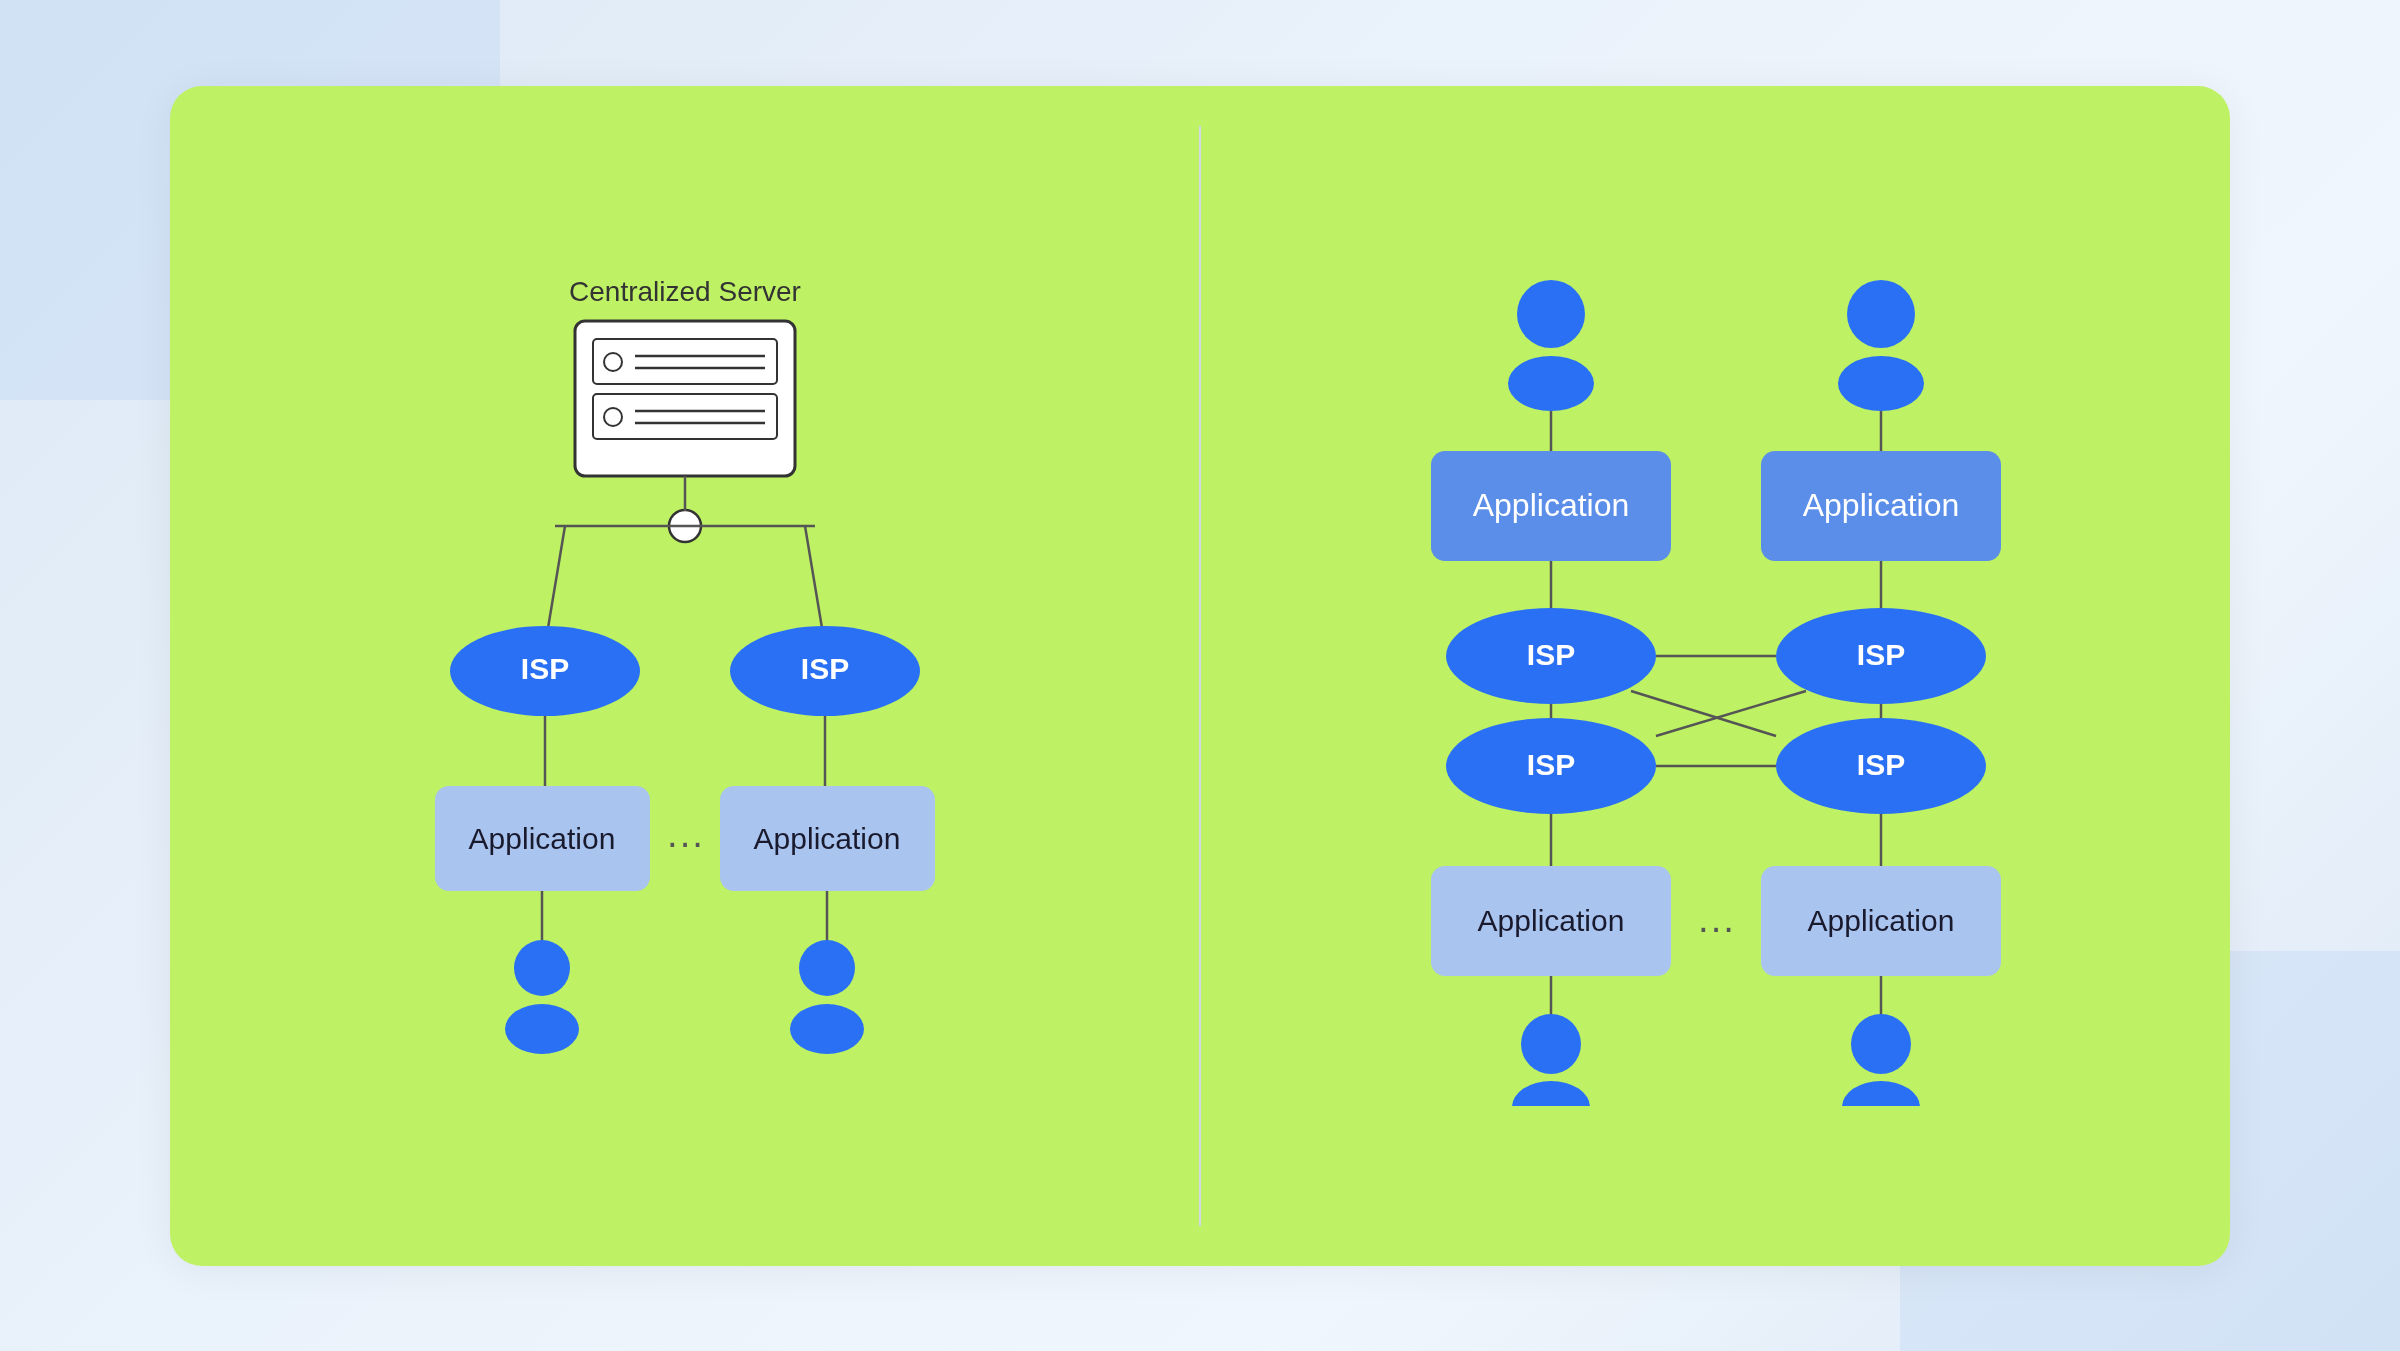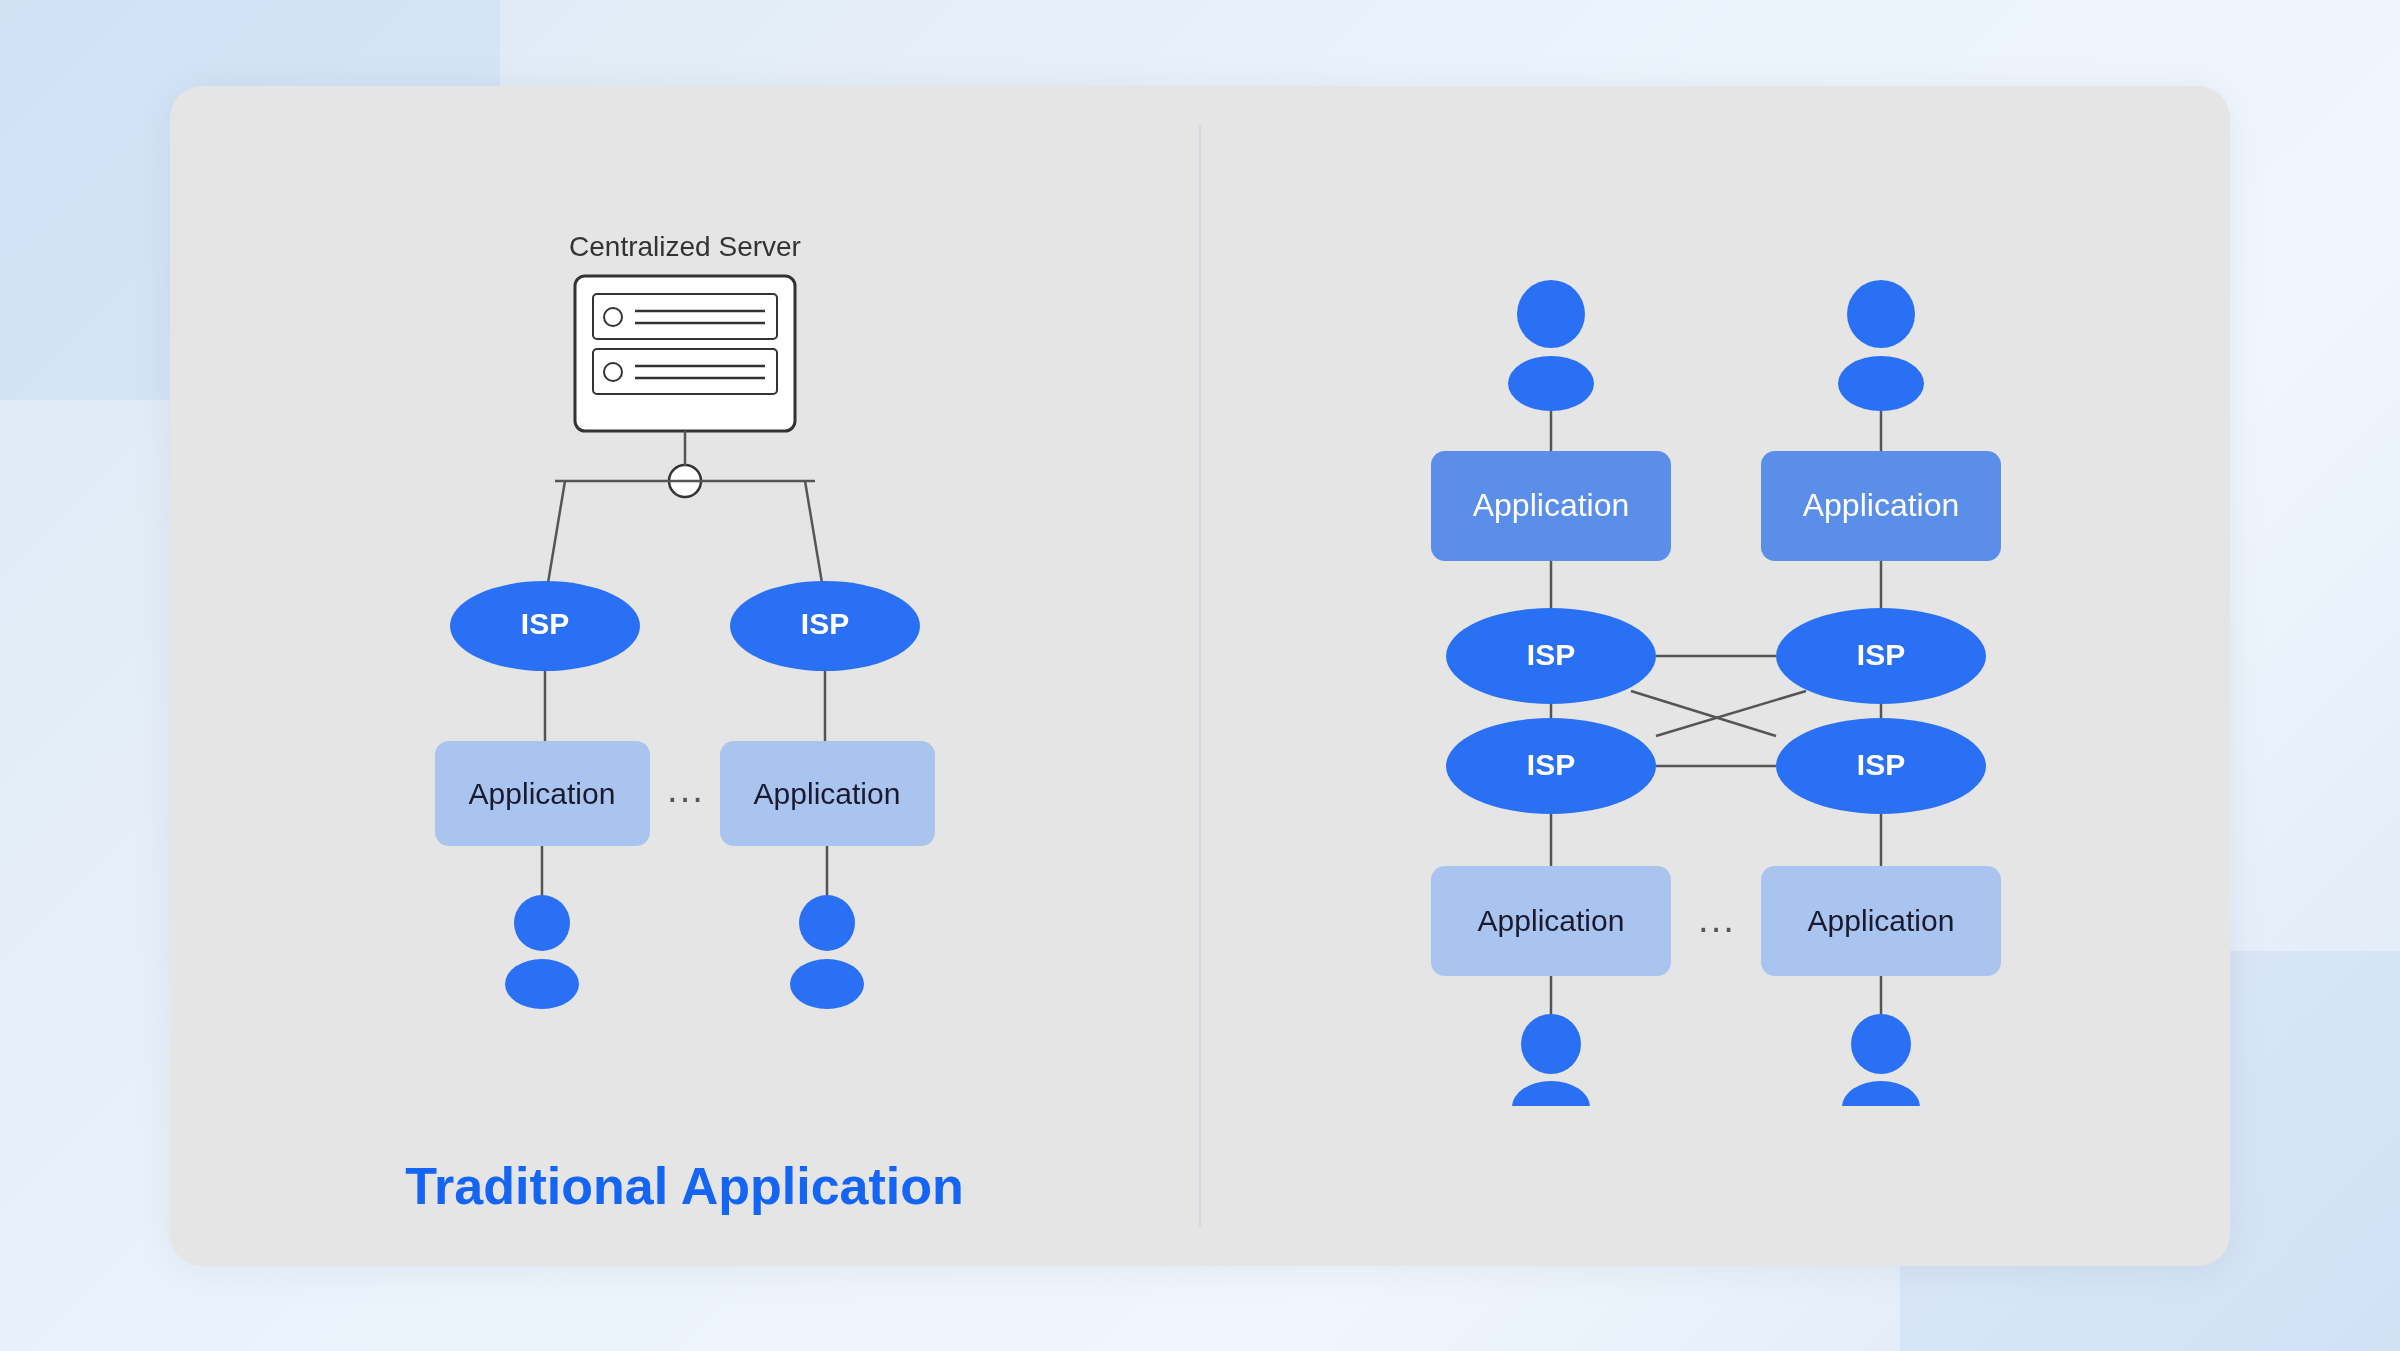--- a/index.html
+++ b/index.html
@@ -26,21 +26,21 @@
     }
     .bg-blob-br {
       position: absolute;
       bottom: 0; right: 0;
       width: 500px; height: 400px;
       background: rgba(200,220,245,0.5);
       border-radius: 60% 0 0 0;
     }
 
     .main-card {
-      background: #e5e5e5;
+      background: #bef264;
       border-radius: 32px;
       width: 2060px;
       height: 1180px;
       display: flex;
       flex-direction: row;
       position: relative;
       z-index: 1;
       box-shadow: 0 4px 40px rgba(0,0,0,0.06);
     }
 
@@ -144,21 +144,20 @@
 
         <circle cx="207" cy="712" r="28" fill="#2970f5"></circle>
         <rect x="170" y="748" width="74" height="50" rx="37" fill="#2970f5"></rect>
 
         <circle cx="492" cy="712" r="28" fill="#2970f5"></circle>
         <rect x="455" y="748" width="74" height="50" rx="37" fill="#2970f5"></rect>
 
       </svg>
     </div>
 
-    <div class="panel-title">Traditional Application</div>
   </div>
 
   <div class="divider"></div>
 
   <div class="panel">
 
     <div class="diagram">
       <svg width="760" height="850" viewBox="0 0 760 850">
 
         <circle cx="215" cy="58" r="34" fill="#2970f5"></circle>

